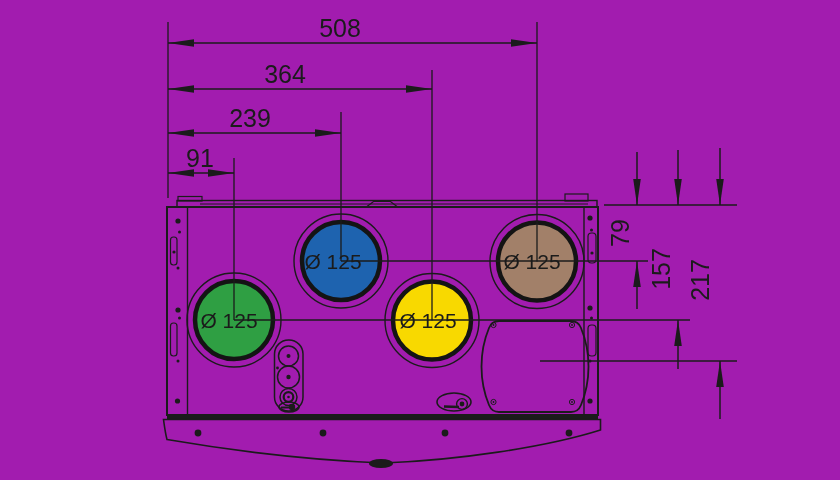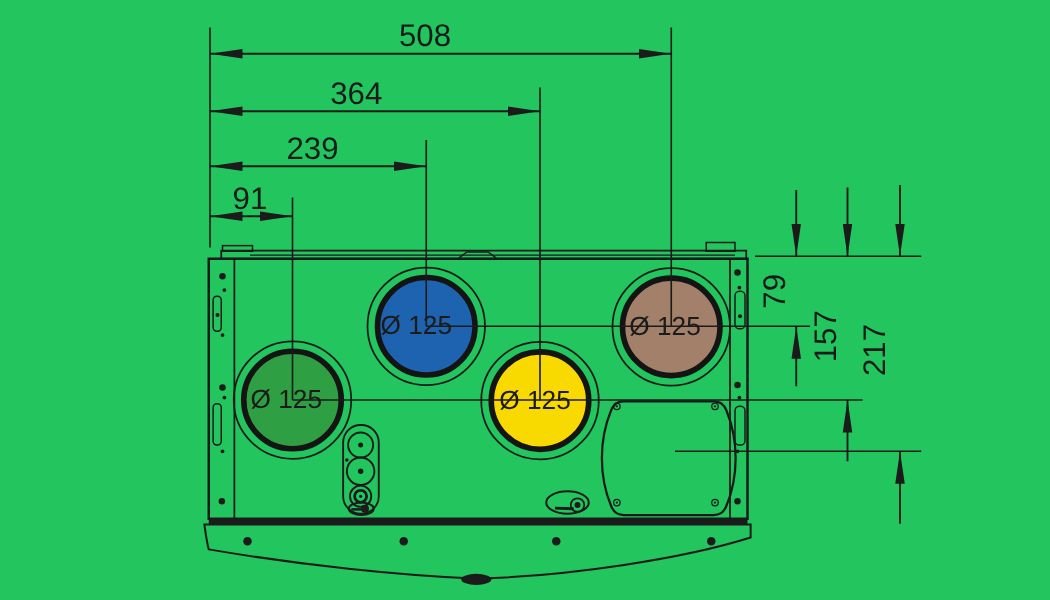--- a/index.html
+++ b/index.html
@@ -1,16 +1,16 @@
 <!DOCTYPE html>
 <html><head>
 <meta charset="utf-8">
 <style>
   html,body{margin:0;padding:0;background:#ffffff;}
-  .stage{position:relative;width:840px;height:480px;background:#22c55e;overflow:hidden;}
+  .stage{position:relative;width:840px;height:480px;background:#a21caf;overflow:hidden;}
   svg{display:block;}
   text{font-family:"Liberation Sans","DejaVu Sans",sans-serif;fill:#1b1b1b;}
   .dim-text{font-size:25px;}
   .port-text{font-size:21px;}
   .ln{stroke:#1b1b1b;fill:none;}
 </style>
 </head>
 <body>
 
 <div class="stage">

